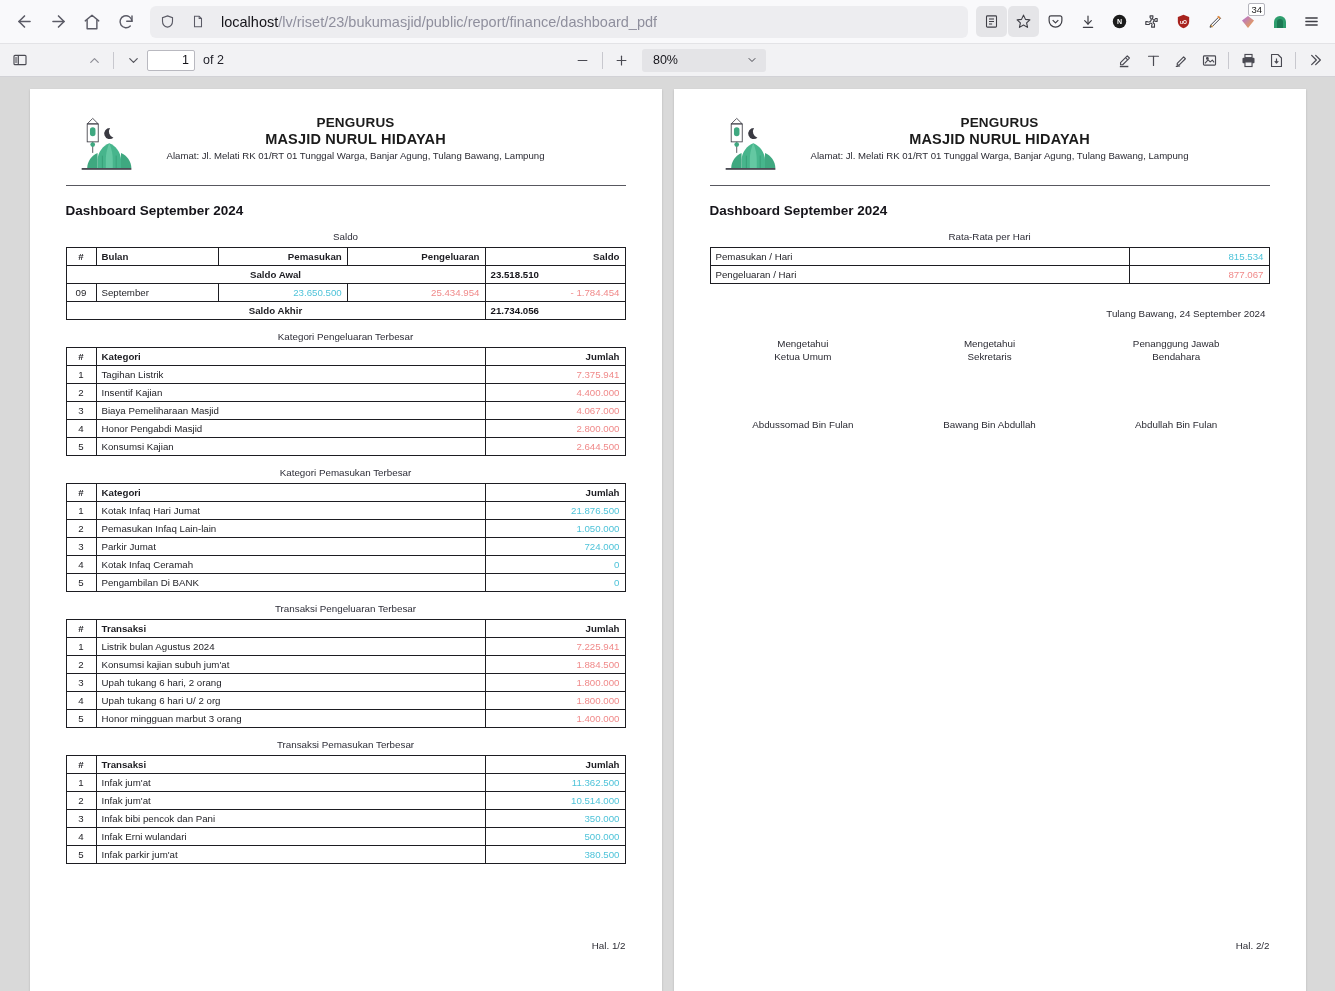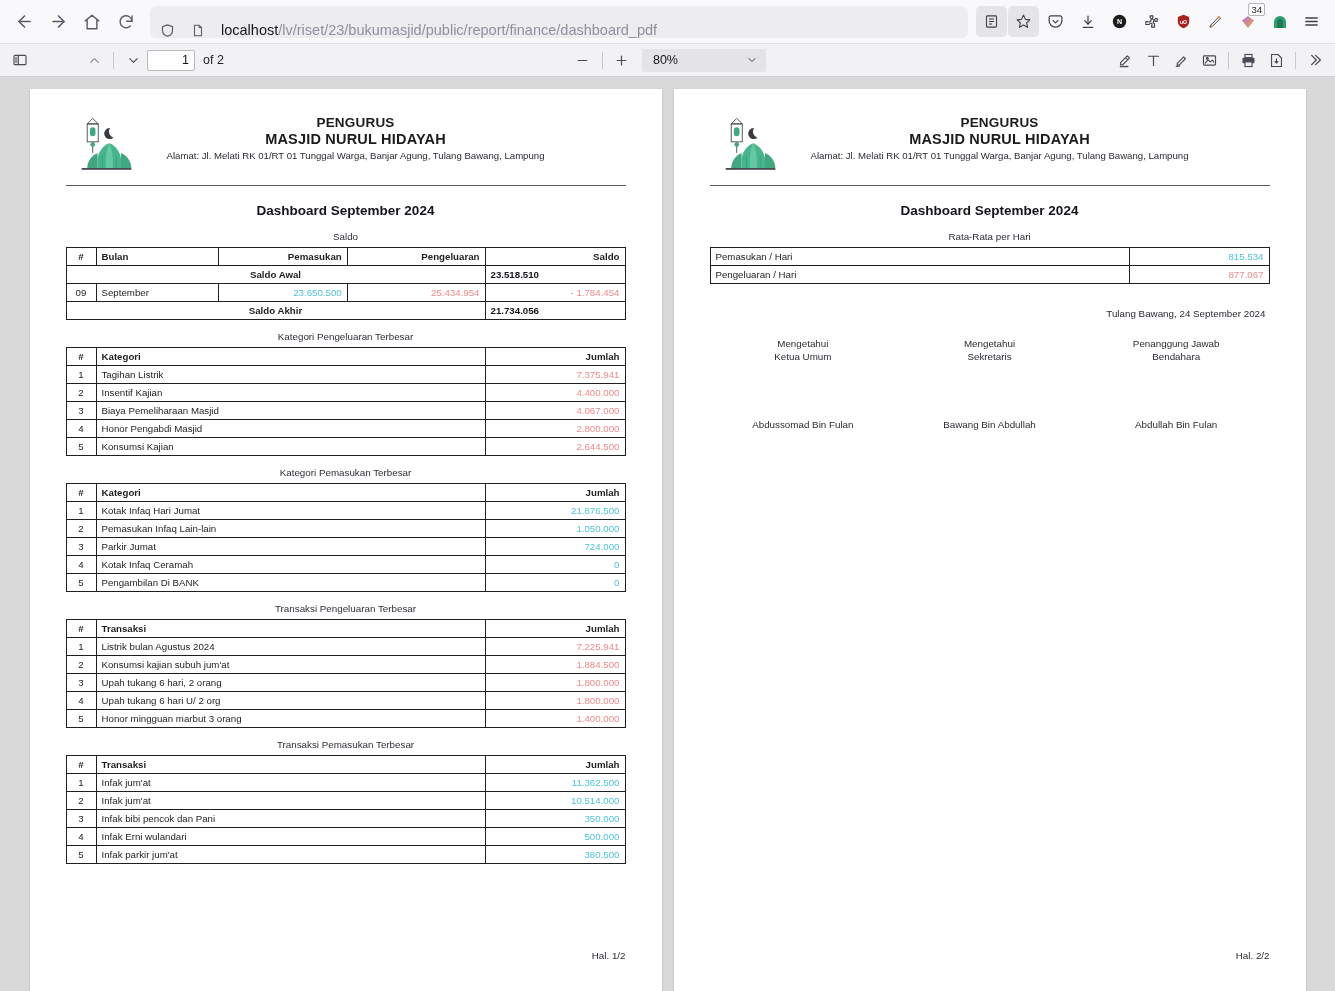--- a/index.html
+++ b/index.html
@@ -16,21 +16,21 @@
     padding: 0 8px; border-bottom: 1px solid #e3e3e6;
   }
   .nav-btn {
     width: 32px; height: 32px; border-radius: 5px;
     display: flex; align-items: center; justify-content: center;
     color: #5b5b66; flex: none;
   }
   .nav-btn svg { display: block; }
   .url-wrap {
     flex: 1; height: 32px; background: #ededf0; border-radius: 6px;
-    display: flex; align-items: flex-end; gap: 16px; padding: 0 10px;
+    display: flex; align-items: center; gap: 16px; padding: 0 10px;
     margin: 0 6px; min-width: 0;
   }
   .url-text {
     font-size: 14.5px; color: #15141a; white-space: nowrap;
     overflow: hidden; text-overflow: ellipsis;
   }
   .url-text .host { color: #15141a; }
   .url-text .path { color: #8f8f9d; }
   .tb-icons { display: flex; align-items: center; gap: 1px; flex: none; }
   .tb-icon {
@@ -90,21 +90,21 @@
 
   
   .doc-head { display: flex; align-items: flex-start; padding-bottom: 4px; }
   .logo { width: 78px; flex: none; padding-top: 2px; }
   .head-text { flex: 1; text-align: center; padding-right: 58px; }
   .org-line1 { font-size: 13.5px; font-weight: bold; color: #1b1b1b; letter-spacing: .2px; }
   .org-line2 { font-size: 14.5px; font-weight: bold; color: #1b1b1b; letter-spacing: .2px; margin-top: 1px; }
   .org-addr { font-size: 9.6px; color: #2b2b33; margin-top: 3px; }
   .head-rule { border-bottom: 1.6px solid #585860; margin: 2px 0 0 0; }
   .doc-title {
-    text-align: center; font-size: 13.5px; font-weight: bold;
+    font-size: 13.5px; font-weight: bold;
     color: #15141a; margin: 17px 0 13px 0;
   }
   .sect-title {
     text-align: center; font-size: 9.8px; color: #2e2e38;
     margin: 11px 0 5px 0;
   }
 
   
   table { width: 100%; border-collapse: collapse; font-size: 9.7px; }
   table td, table th {
@@ -126,21 +126,21 @@
   .date-line {
     text-align: right; font-size: 9.8px; color: #2b2b33;
     margin-top: 24px; padding-right: 4px;
   }
   .signs { display: flex; margin-top: 18px; }
   .sign { flex: 1; text-align: center; font-size: 9.8px; color: #2b2b33; }
   .sign .role1 { line-height: 13px; }
   .sign .role2 { line-height: 13px; }
   .sign .name { margin-top: 56px; }
   .footer {
-    position: absolute; bottom: 30px; right: 36px;
+    position: absolute; bottom: 40px; right: 36px;
     font-size: 9.8px; color: #2b2b33;
   }
 </style>
 </head>
 <body>
 
 <div class="browser-top">
   <div class="nav-btn">
     <svg width="19" height="19" viewBox="0 0 24 24" fill="none" stroke="currentColor" stroke-width="2" stroke-linecap="round" stroke-linejoin="round">
         <line x1="19" y1="12" x2="5" y2="12"></line>

